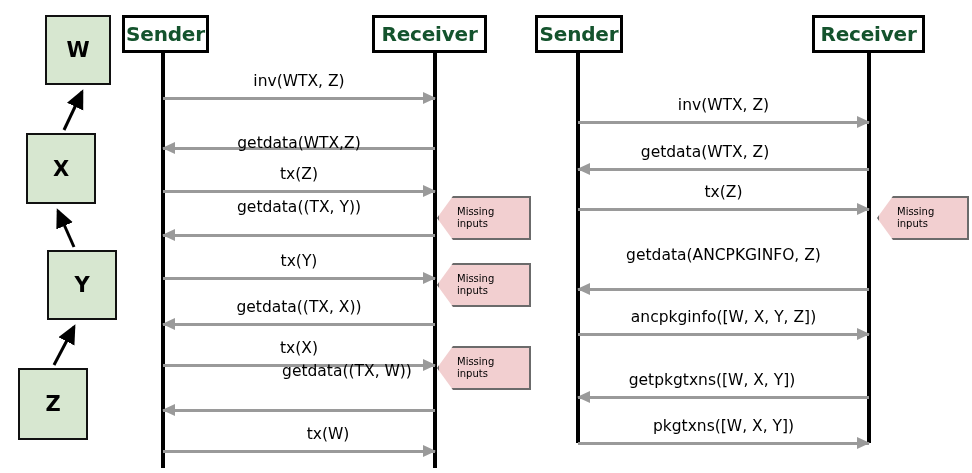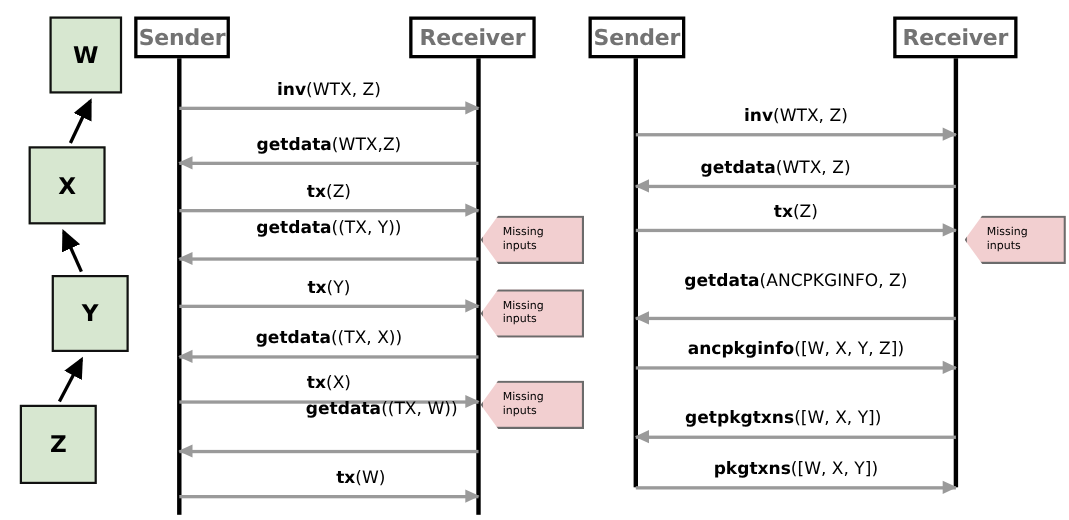--- a/index.html
+++ b/index.html
@@ -9,39 +9,39 @@
   .canvas{position:absolute;inset:0;}
 
   
   .txbox{position:absolute;background:#d7e7d0;border:2.5px solid #111;
          display:flex;align-items:center;justify-content:center;
          font-weight:bold;font-size:21px;color:#000;box-sizing:border-box;}
 
   
   .partbox{position:absolute;background:#ffffff;border:3.5px solid #000;
            display:flex;align-items:center;justify-content:center;
-           font-weight:bold;font-size:20px;color:#737373;box-sizing:border-box;
+           font-weight:bold;font-size:20px;color:#14532d;box-sizing:border-box;
            letter-spacing:-0.2px;}
 
   
   .lifeline{position:absolute;width:4px;background:#000;}
 
   
   .msg{position:absolute;height:0;}
   .msg .shaft{position:absolute;left:0;top:0;height:2.6px;width:100%;
               background:#9a9a9a;}
   .msg .headR{position:absolute;right:-1px;top:-5.4px;width:0;height:0;
               border-top:6.6px solid transparent;border-bottom:6.6px solid transparent;
               border-left:13px solid #9a9a9a;}
   .msg .headL{position:absolute;left:-1px;top:-5.4px;width:0;height:0;
               border-top:6.6px solid transparent;border-bottom:6.6px solid transparent;
               border-right:13px solid #9a9a9a;}
   .msglabel{position:absolute;font-size:15.5px;color:#000;white-space:nowrap;
             transform:translate(-50%,-100%);line-height:1.1;}
-  .msglabel b{font-weight:bold;}
+  .msglabel b{font-weight:normal;}
 
   
   .callout{position:absolute;background:#f2cfd0;border:2px solid #6b6b6b;
            box-sizing:border-box;
            clip-path:polygon(16px 0,100% 0,100% 100%,16px 100%,0 50%);
            display:flex;flex-direction:column;align-items:center;
            justify-content:center;padding-left:16px;
            font-size:10px;color:#000;line-height:1.18;}
   .callout span{display:block;width:100%;text-align:left;padding-left:4px;}
 
@@ -79,21 +79,21 @@
       <div class="lifeline" style="left: 433px; top: 53px; height: 415px;"></div>
       <div class="msg" style="left: 163px; top: 97px; width: 272px;">
         <div class="shaft"></div>
         <div class="headR"></div>
       </div>
       <div class="msglabel" style="left: 299px; top: 90px;"><b>inv</b><span>(WTX, Z)</span></div>
       <div class="msg" style="left: 163px; top: 147px; width: 272px;">
         <div class="shaft"></div>
         <div class="headL"></div>
       </div>
-      <div class="msglabel" style="left: 299px; top: 140px;"><b>getdata</b><span>(WTX,Z)</span></div>
+      <div class="msglabel" style="left: 299px; top: 152px;"><b>getdata</b><span>(WTX,Z)</span></div>
       <div class="msg" style="left: 163px; top: 190px; width: 272px;">
         <div class="shaft"></div>
         <div class="headR"></div>
       </div>
       <div class="msglabel" style="left: 299px; top: 183px;"><b>tx</b><span>(Z)</span></div>
       <div class="msg" style="left: 163px; top: 234px; width: 272px;">
         <div class="shaft"></div>
         <div class="headL"></div>
       </div>
       <div class="msglabel" style="left: 299px; top: 216px;"><b>getdata</b><span>((TX, Y))</span></div>

